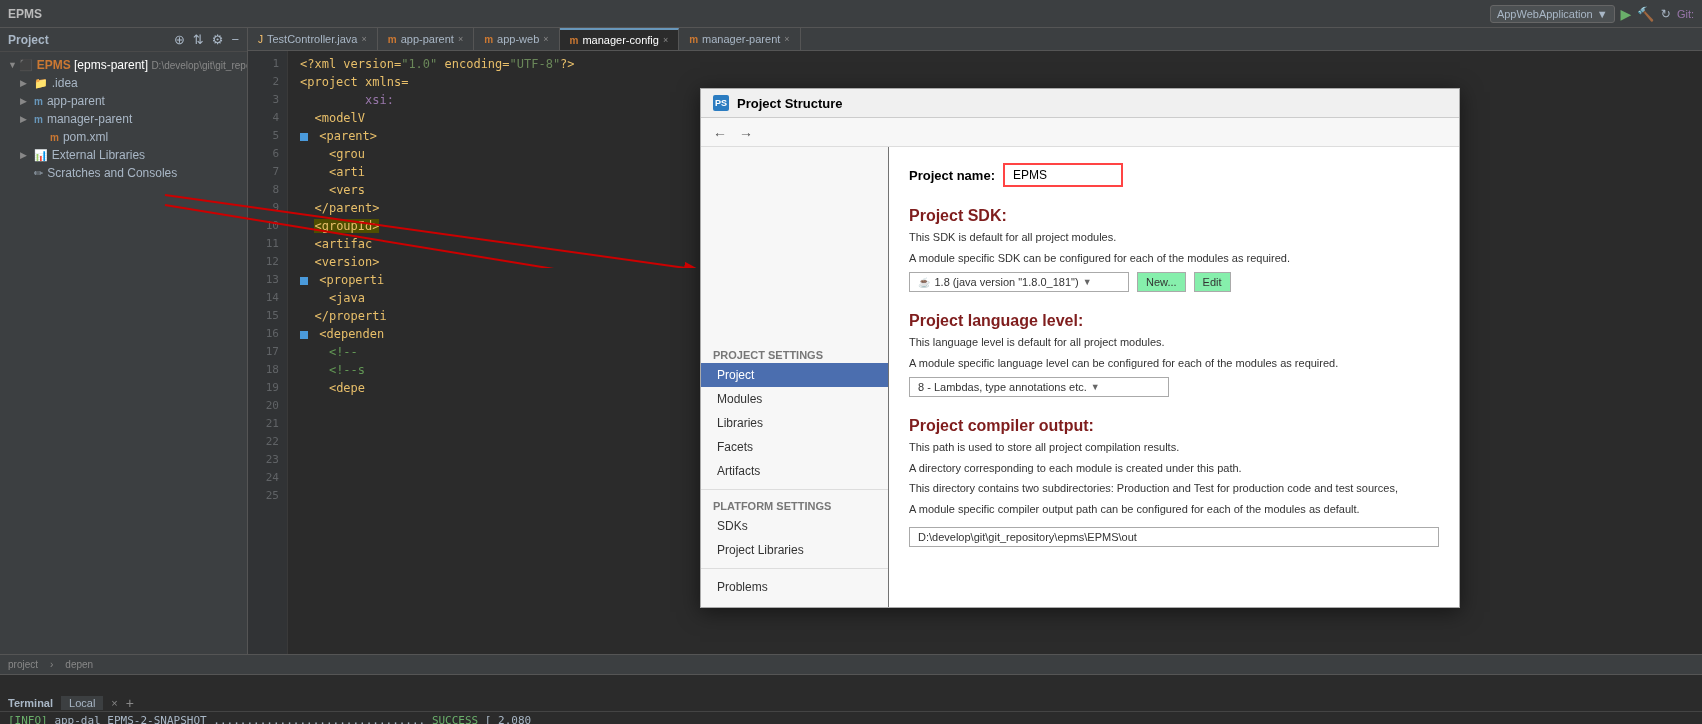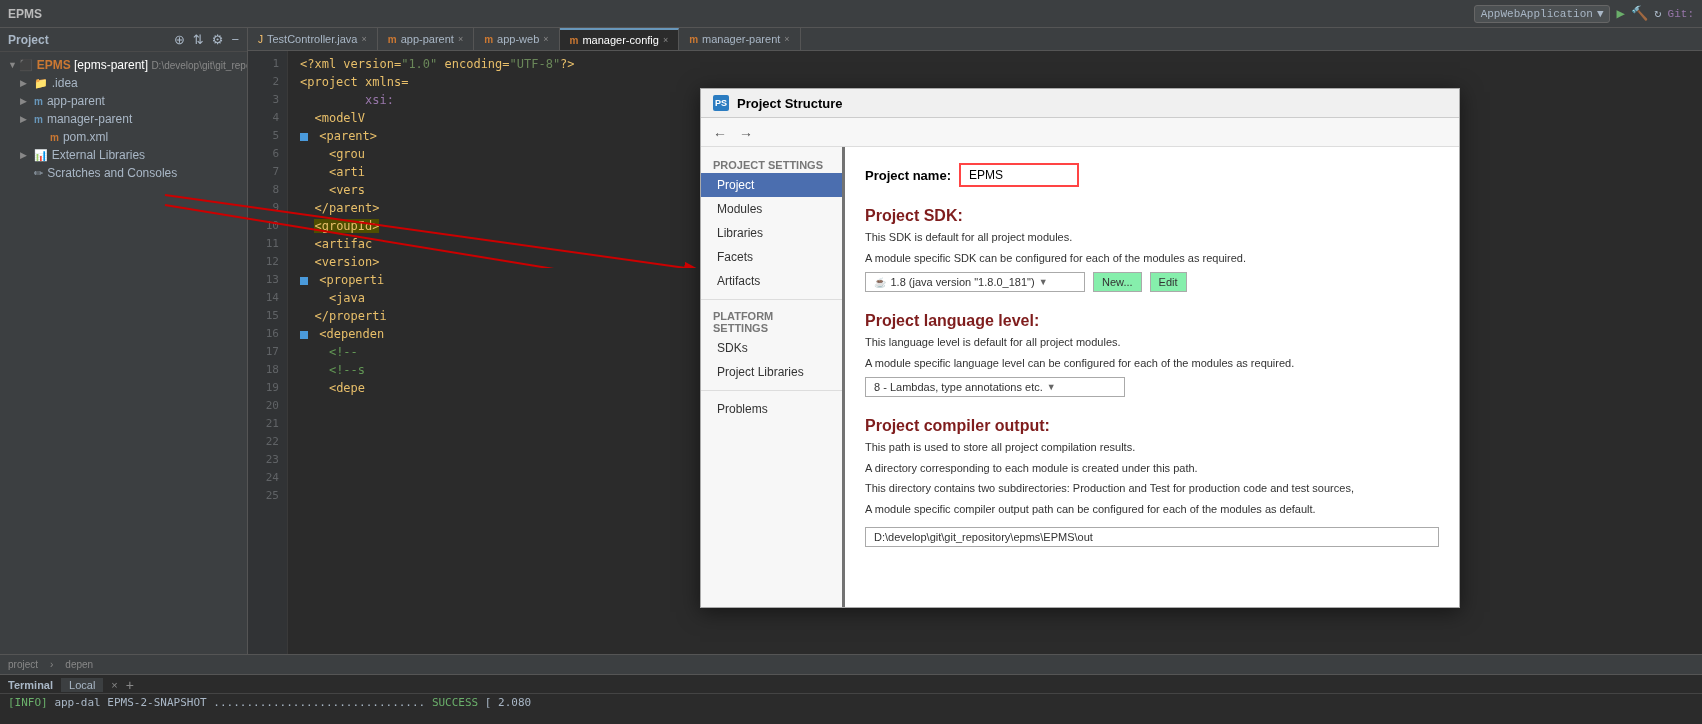--- a/index.html
+++ b/index.html
@@ -28,21 +28,20 @@
     .title-bar-title {
       color: #bbb;
       font-size: 12px;
       font-weight: bold;
     }
     .title-bar-right {
       margin-left: auto;
       display: flex;
       align-items: center;
       gap: 6px;
-      font-family: Liberation Mono, monospace;
     }
     .run-btn {
       color: #6aaf6a;
       font-size: 14px;
       cursor: pointer;
     }
     .build-btn {
       color: #ffc66d;
       font-size: 14px;
       cursor: pointer;
@@ -207,21 +206,21 @@
       font-size: 10px;
       color: #888;
       gap: 12px;
     }
 
     
     .terminal-bar {
       height: 50px;
       background: #2b2b2b;
       border-top: 1px solid #555;
-      padding: 2px 0;
+      padding: 20px 0;
     }
     .terminal-tabs {
       display: flex;
       align-items: center;
       padding: 0 8px;
       border-bottom: 1px solid #444;
       gap: 8px;
     }
     .terminal-content {
       padding: 2px 8px;
@@ -279,26 +278,27 @@
       font-size: 13px;
       font-weight: bold;
       color: #000;
     }
     .dialog-body {
       display: flex;
       flex: 1;
       overflow: hidden;
     }
     .dialog-nav {
-      width: 144px;
+      width: 188px;
       background: #f7f7f7;
-      border-right: 3px solid #737373;
+      border-right: 1px solid #737373;
       padding: 8px 0;
       display: flex;
       flex-direction: column;
+      justify-content: flex-end;
     }
     .dialog-nav-header {
       padding: 4px 12px 2px;
       font-size: 11px;
       color: #777;
       font-weight: bold;
       text-transform: uppercase;
     }
     .dialog-nav-item {
       padding: 5px 16px;

